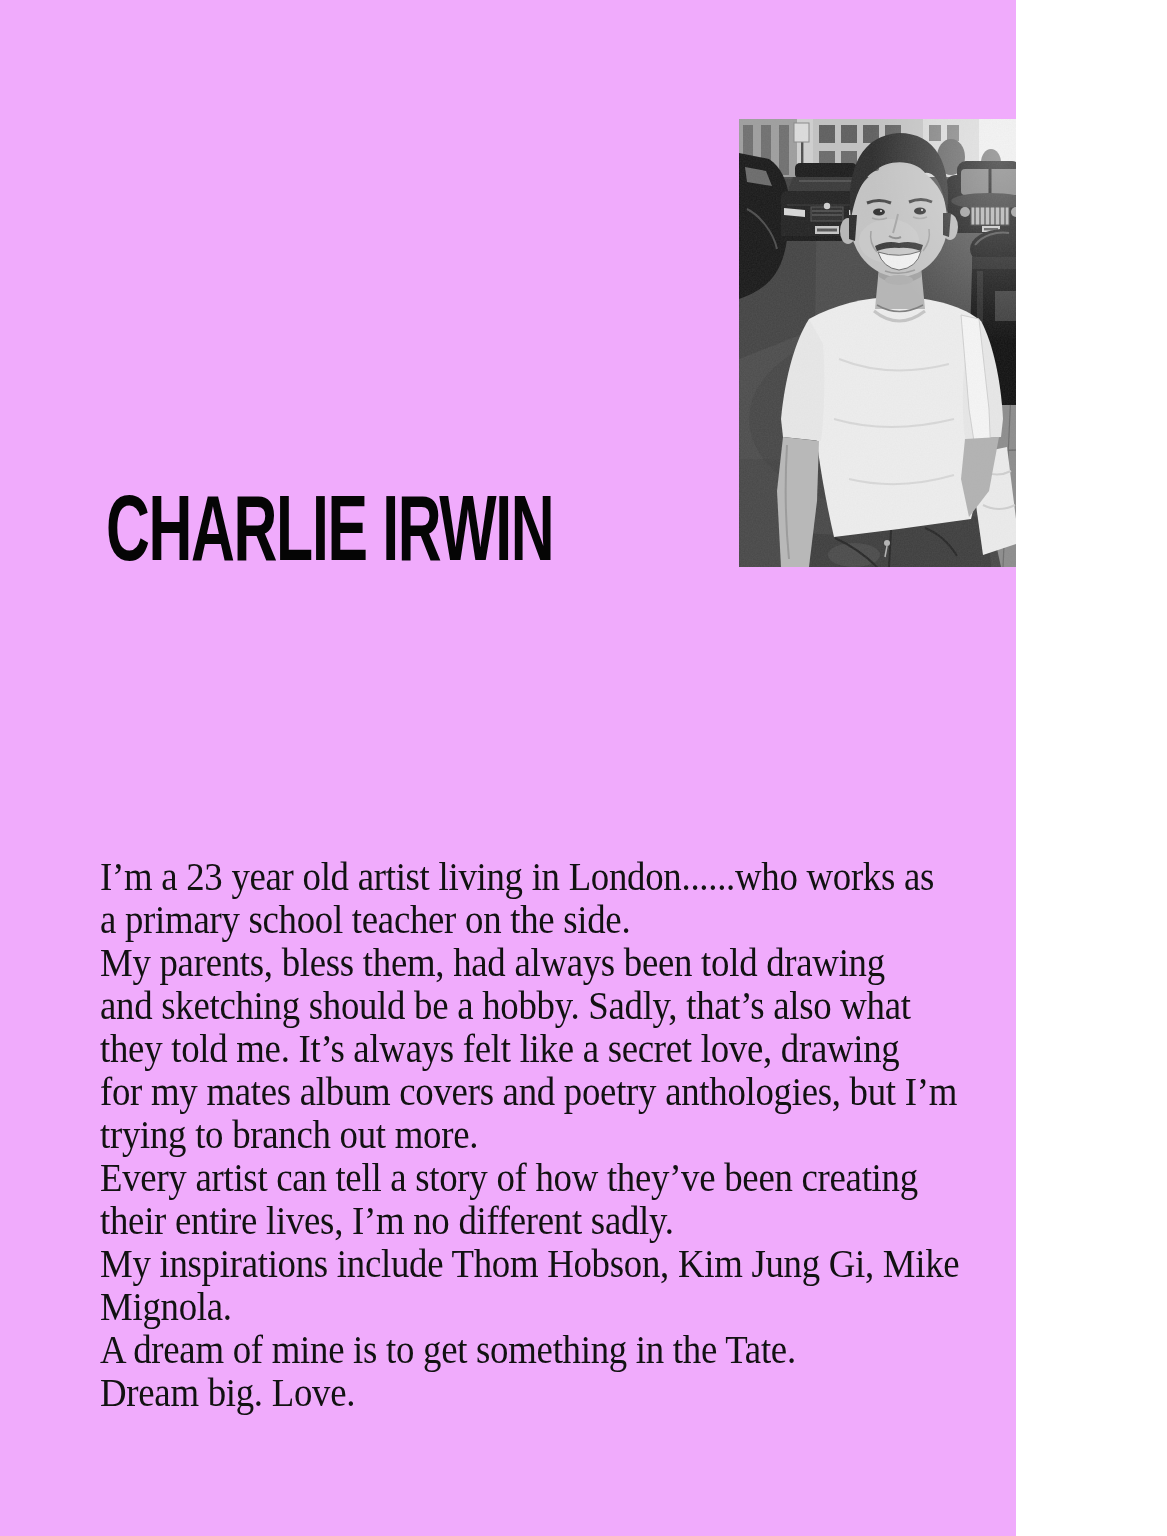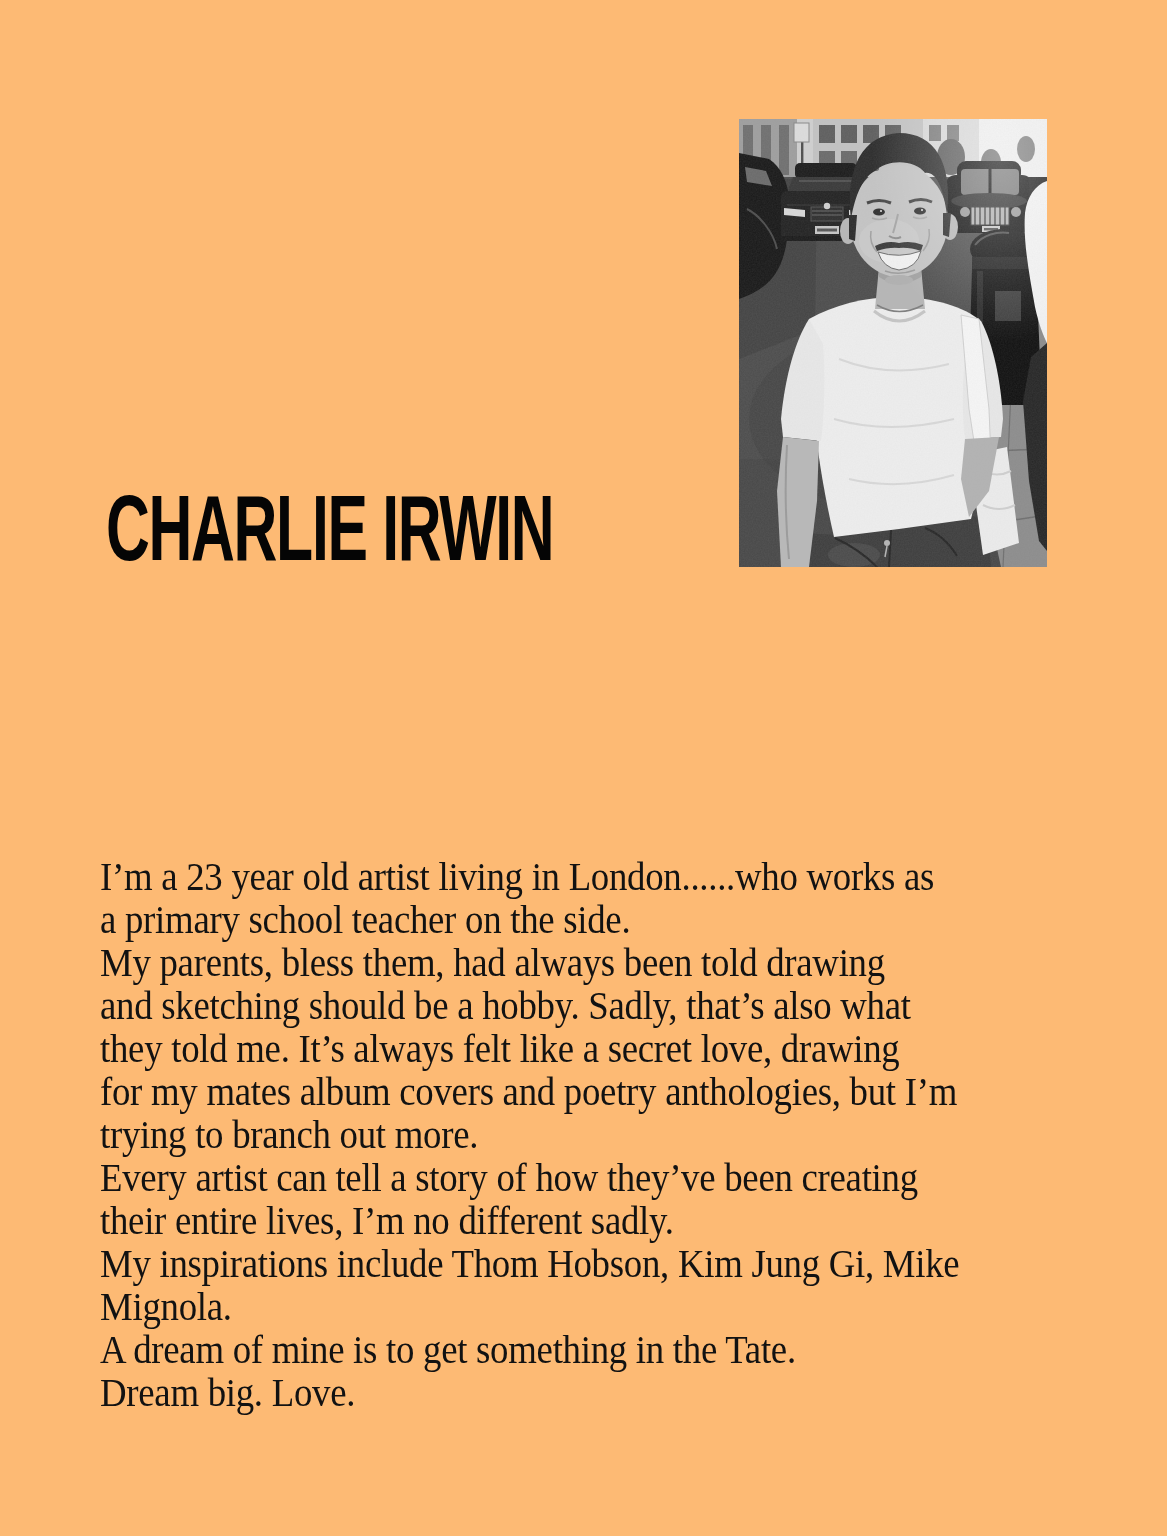--- a/index.html
+++ b/index.html
@@ -1,20 +1,20 @@
 <!DOCTYPE html>
 <html><head>
 <meta charset="utf-8">
 <style>
   html, body { margin: 0; padding: 0; background: #ffffff; }
   .page {
     position: relative;
-    width: 1167px;
+    width: 1016px;
     height: 1536px;
-    background: #fdba74;
+    background: #f0abfc;
     overflow: hidden;
     color: #000;
     font-family: "Liberation Serif", serif;
   }
   .title {
     position: absolute;
     left: 106px;
     top: 482px;
     font-family: "Liberation Sans", sans-serif;
     font-weight: 700;

